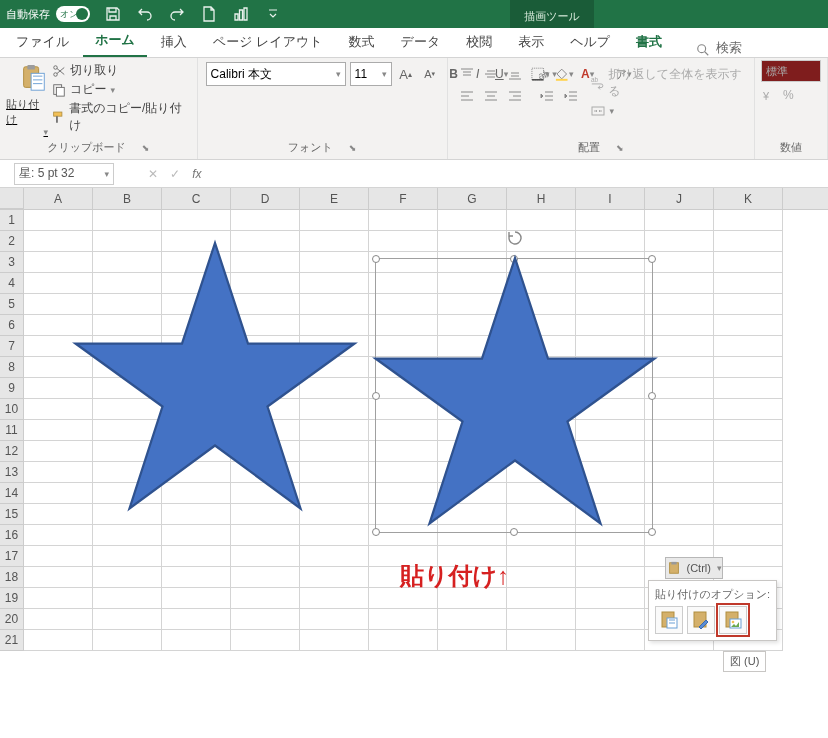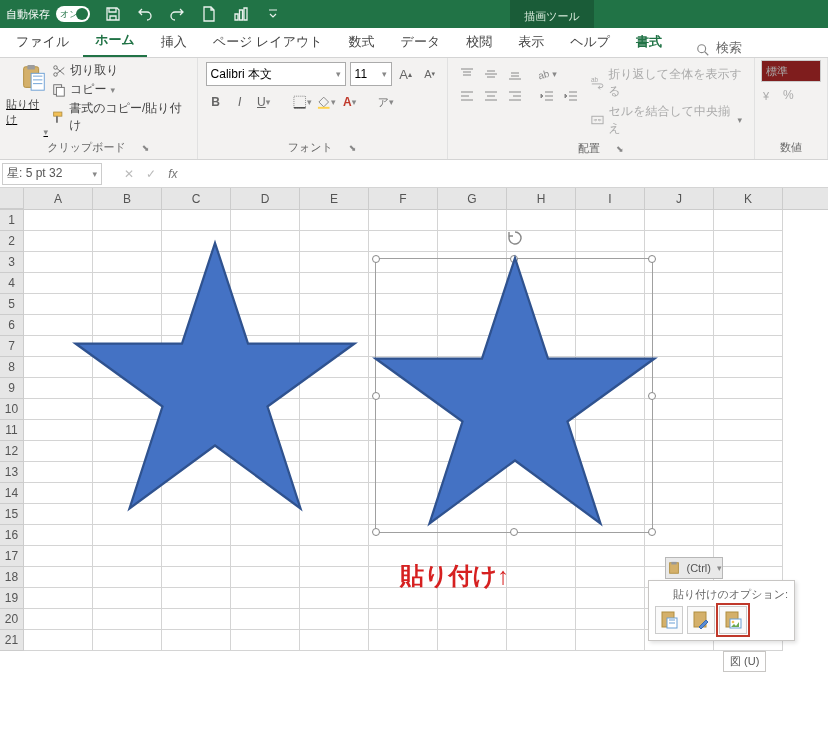--- a/index.html
+++ b/index.html
@@ -35,32 +35,32 @@
 .paste-label { font-size: 11px; color: #444; }
 .clip-right { display: flex; flex-direction: column; padding: 2px 4px; gap: 2px; font-size: 12px; color: #444; }
 .clip-right div { display: flex; align-items: center; gap: 4px; }
 
 
 .font-row1 { display: flex; gap: 4px; align-items: center; padding: 2px; }
 .font-combo { width: 140px; height: 24px; border: 1px solid #ababab; background: #fff; display: flex; align-items: center; padding: 0 4px; font-size: 12px; justify-content: space-between; }
 .size-combo { width: 42px; height: 24px; border: 1px solid #ababab; background: #fff; display: flex; align-items: center; padding: 0 4px; font-size: 12px; justify-content: space-between; }
 .btn-sm { width: 20px; height: 24px; display: flex; align-items: center; justify-content: center; color: #666; font-size: 12px; }
 .font-row2 { display: flex; gap: 4px; align-items: center; padding: 2px; }
-.font-col { display: flex; flex-direction: column; }
+.font-col { display: flex; }
 
 
 .align-col { display: flex; flex-direction: column; padding: 2px; }
 .align-row { display: flex; gap: 2px; }
 .align-btn { width: 22px; height: 22px; display: flex; align-items: center; justify-content: center; }
 .align-right { display: flex; flex-direction: column; gap: 3px; padding: 2px 6px; font-size: 12px; color: #aaa; }
 .align-right div { display: flex; align-items: center; gap: 4px; }
 
 
 .formulabar { height: 28px; display: flex; border-bottom: 1px solid #d4d4d4; background: #fff; align-items: center; }
-.namebox { width: 100px; height: 22px; margin: 2px; border: 1px solid #ccc; display: flex; align-items: center; padding: 0 4px; font-size: 12px; color: #555; justify-content: space-between; }
+.namebox { width: 100px; height: 22px; margin: 14px; border: 1px solid #ccc; display: flex; align-items: center; padding: 0 4px; font-size: 12px; color: #555; justify-content: space-between; }
 .fx-area { display: flex; align-items: center; gap: 12px; margin-left: 20px; color: #999; }
 .fx-icon { font-style: italic; color: #777; }
 
 
 .grid { position: relative; }
 .colhdrs { display: flex; height: 22px; background: #e6e6e6; border-bottom: 1px solid #ccc; }
 .corner { width: 24px; background: #e6e6e6; border-right: 1px solid #ccc; border-bottom: 1px solid #ccc; }
 .colhdr { width: 69px; border-right: 1px solid #ccc; display: flex; align-items: center; justify-content: center; font-size: 12px; color: #555; background: #e6e6e6; }
 .rows { }
 .row { display: flex; height: 21px; }
@@ -73,21 +73,21 @@
 .handle { width: 8px; height: 8px; background: #fff; border: 1px solid #888; border-radius: 50%; position: absolute; }
 .rotate-handle { position: absolute; color: #888; }
 .anchor-dot { width: 8px; height: 8px; background: #f5a623; border-radius: 50%; position: absolute; }
 
 
 .annotation { position: absolute; color: #d62020; font-weight: 700; font-size: 24px; font-family: "Meiryo", "Yu Gothic UI", sans-serif; }
 
 
 .paste-btn { position: absolute; width: 58px; height: 22px; border: 1px solid #b7b7b7; background: #e9e9e9; display: flex; align-items: center; justify-content: center; gap: 6px; font-size: 11px; color: #555; }
 .paste-pop { position: absolute; background: #fff; border: 1px solid #c8c6c4; padding: 6px; font-size: 11px; box-shadow: 2px 2px 4px rgba(0,0,0,.12); }
-.paste-pop .title { color: #666; margin-bottom: 4px; margin-left: 18px; }
+.paste-pop .title { color: #666; margin-bottom: 4px; }
 .paste-opts { display: flex; gap: 4px; }
 .paste-opt { width: 28px; height: 28px; border: 1px solid #ccc; background: #fafafa; display: flex; align-items: center; justify-content: center; }
 .paste-opt.highlight { outline: 2px solid #c0392b; outline-offset: 1px; }
 .paste-tip { position: absolute; background: #fff; border: 1px solid #c8c6c4; padding: 2px 6px; font-size: 11px; color: #555; }
 
 .dd { font-size: 9px; color: #888; }
 svg.icon { display: block; }
 </style>
 </head>
 <body>
@@ -326,21 +326,20 @@
               <text x="1" y="7" font-size="7" fill="#aaa">ab</text>
               <path d="M2 9h10a2 2 0 0 1 0 4H9m0 0 2-2m-2 2 2 2" stroke="#aaa" fill="none"></path>
             </svg>
           <span>折り返して全体を表示する</span>
         </div>
         <div>
           <svg width="16" height="16" viewBox="0 0 16 16">
               <rect x="2" y="4" width="12" height="8" fill="none" stroke="#aaa"></rect>
               <path d="M4 8h3m2 0h3M7 8l-1-1m1 1-1 1M9 8l1-1m-1 1 1 1" stroke="#aaa"></path>
             </svg>
-          <span>セルを結合して中央揃え</span>
             <span class="dd"> ▾</span>
         </div>
       </div>
     </div>
     <div class="group-label">
         <span>配置</span>
         <span class="launcher">⬊</span>
       </div>
   </div>
 

